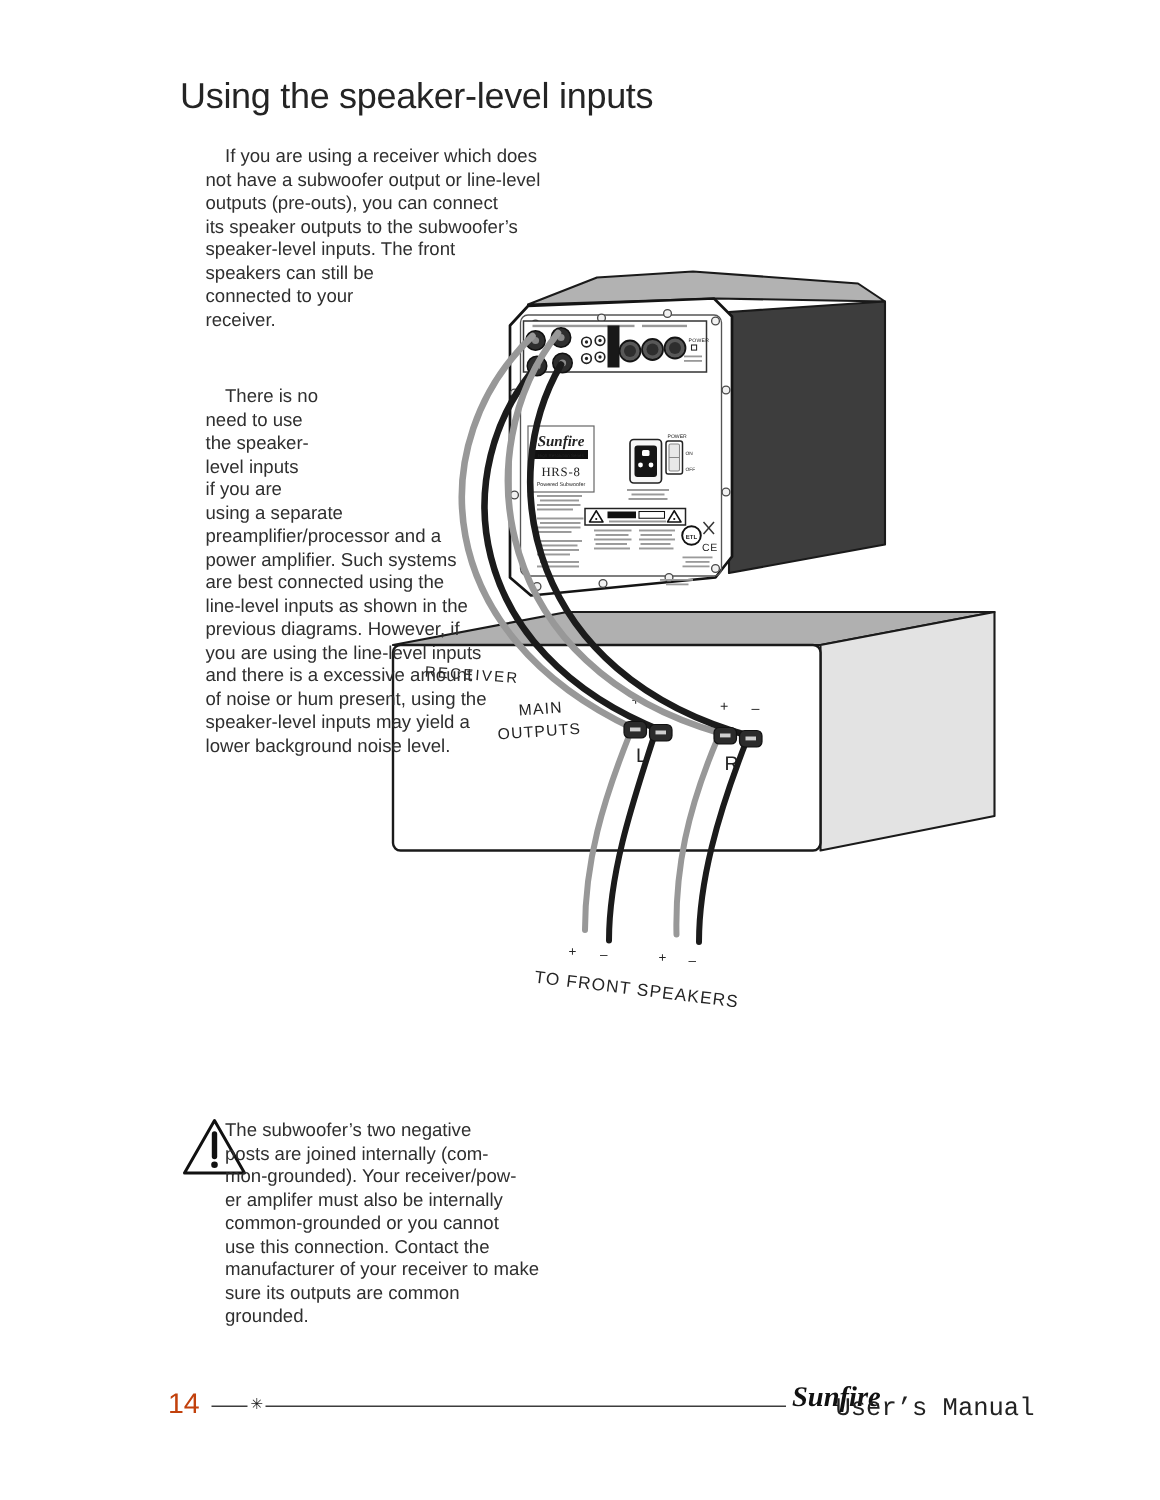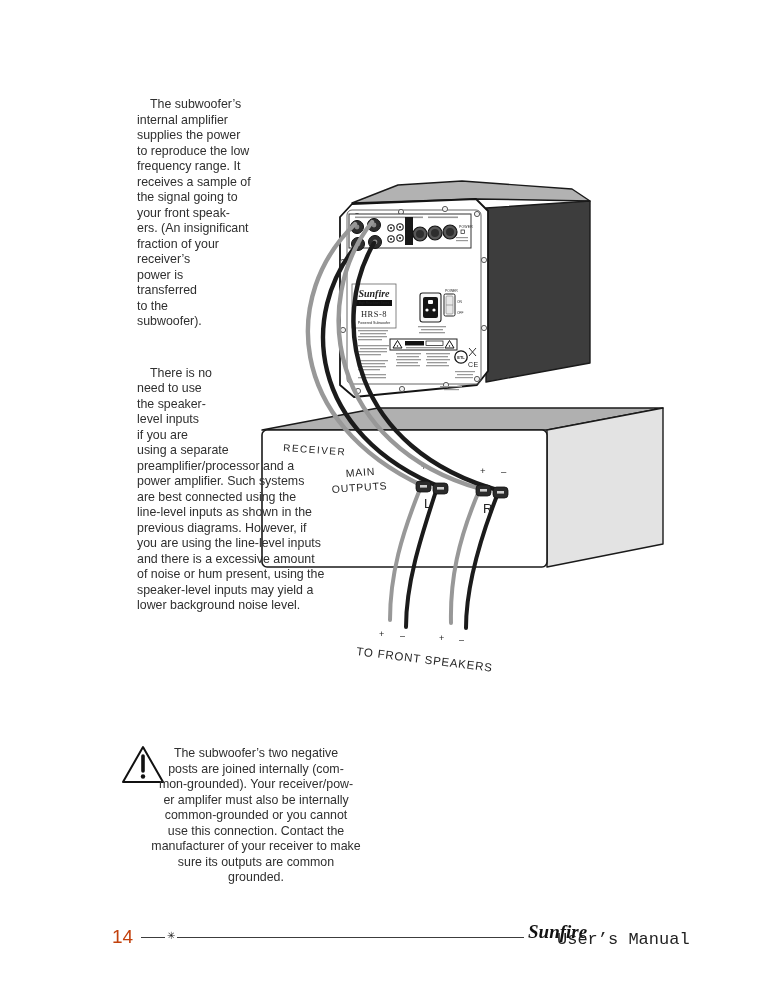--- a/index.html
+++ b/index.html
@@ -10,21 +10,21 @@
   .title {
     position:absolute; left:120px; top:51px; margin:0;
     font-size:24px; font-weight:400; letter-spacing:-0.2px; color:#242424;
   }
   .body-col { position:absolute; left:137px; top:97px; width:252px;
     font-size:12.4px; line-height:15.5px; }
   .para { margin:0 0 16px 0; white-space:pre-line; text-indent:13px; }
   .para.last { margin-bottom:0;margin-top:36px; }
   .warning-text {
     position:absolute; left:150px; top:746px; width:212px;
-    font-size:12.4px; line-height:15.5px; white-space:pre-line; text-align:center;
+    font-size:12.4px; line-height:15.5px; white-space:pre-line; 
   }
   .warn-icon { position:absolute; left:120px; top:744px; }
   .diagram { position:absolute; left:0; top:0; }
   .diagram text { font-family:"Liberation Sans", sans-serif; fill:#242424; }
   .diagram .serif { font-family:"Liberation Serif", serif; }
   .footer-pagenum { position:absolute; left:112px; top:926px; font-size:19px; color:#c2410c; }
   .footer-rule { position:absolute; left:141px; top:937px; width:383px; height:1px; background:#3c3c3c; }
   .footer-star { position:absolute; left:165px; top:930px; font-size:10px; color:#222; background:#fff; padding:0 2px; }
   .footer-brand { position:absolute; left:528px; top:921px;
     font-family:"Liberation Serif", serif; font-style:italic; font-weight:700; font-size:19px; color:#111; }
@@ -220,37 +220,31 @@
 
     <g>
       <text x="379" y="637" font-size="9">+</text>
       <text x="400" y="639" font-size="9">–</text>
       <text x="439" y="641" font-size="9">+</text>
       <text x="459" y="643" font-size="9">–</text>
       <text x="356" y="655" font-size="11.5" letter-spacing="0.8" transform="rotate(7 356 655)">TO FRONT SPEAKERS</text>
     </g>
   </svg>
 
+  <h1 class="title">Using the speaker-level inputs</h1>
 
   <div class="body-col">
-    <p class="para">The subwoofer’s
-internal amplifier
-supplies the power
-to reproduce the low
-frequency range. It
-receives a sample of
-the signal going to
-your front speak-
-ers. (An insignificant
-fraction of your
-receiver’s
-power is
-transferred
-to the
-subwoofer).</p>
+    <p class="para">If you are using a receiver which does
+not have a subwoofer output or line-level
+outputs (pre-outs), you can connect
+its speaker outputs to the subwoofer’s
+speaker-level inputs. The front
+speakers can still be
+connected to your
+receiver.</p>
     <p class="para last">There is no
 need to use
 the speaker-
 level inputs
 if you are
 using a separate
 preamplifier/processor and a
 power amplifier. Such systems
 are best connected using the
 line-level inputs as shown in the

